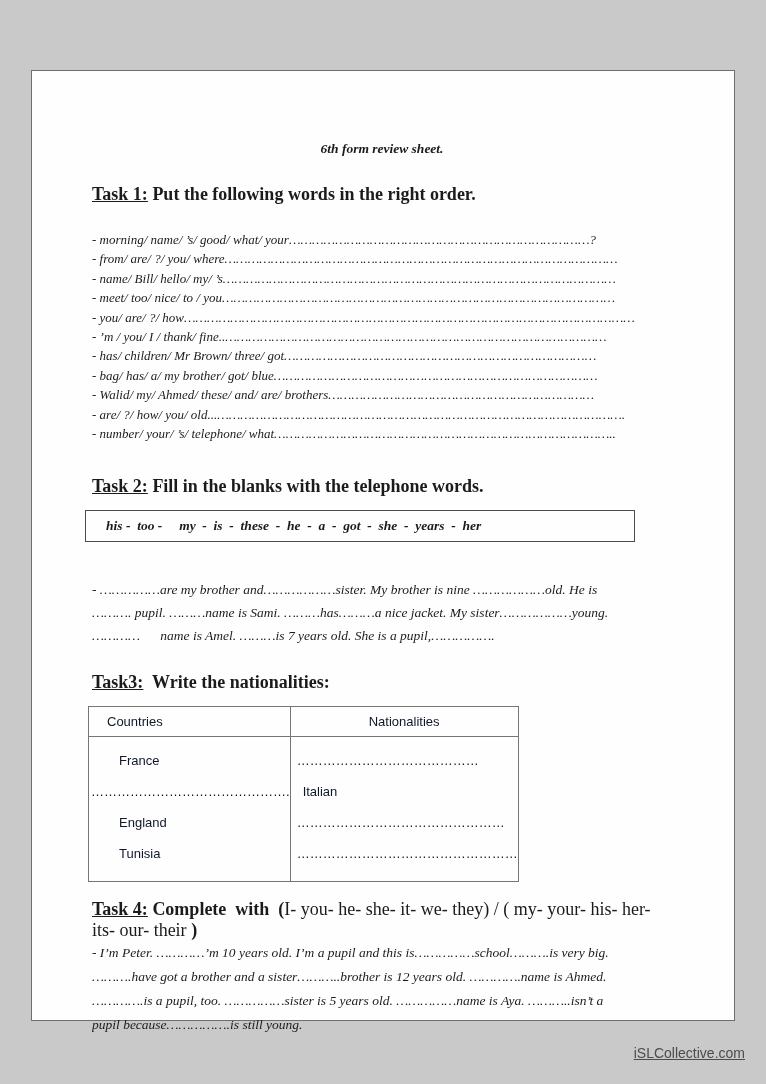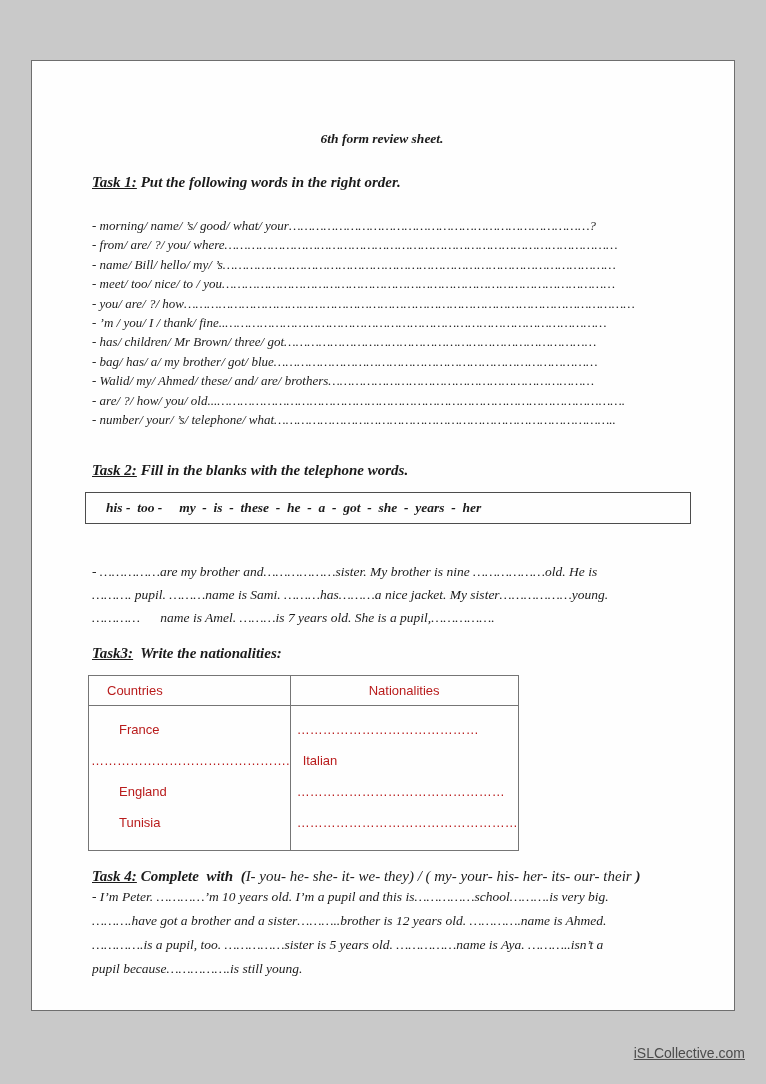--- a/index.html
+++ b/index.html
@@ -5,68 +5,68 @@
   html,body { margin:0; padding:0; }
   body { background:#c9c9c9; }
   .stage {
     position:relative;
     width:766px; height:1084px;
     background:#c9c9c9;
     overflow:hidden;
     font-family:"Liberation Serif", serif;
   }
   .page {
-    position:absolute; left:31px; top:60px;
+    position:absolute; left:31px; top:70px;
     width:704px; height:951px;
     background:#fefefe;
     border:1px solid #6e6e6e;
     box-sizing:border-box;
   }
   .content { padding:70px 62px 0 60px; color:#1b1b1b; }
 
   .title {
     font-size:13.5px; font-weight:bold; font-style:italic;
     text-align:center; margin:0 0 27px 0;
   }
   .task-heading {
-    font-size:15px; font-weight:bold; font-style:italic;
+    font-size:18px; font-weight:bold; 
     margin:0; white-space:pre-wrap;
   }
   .task-label { text-decoration:underline; }
 
   .t1-lines { margin-top:25px; }
   .t1-line {
     font-style:italic; font-size:13px; line-height:19.4px;
     white-space:nowrap; overflow:hidden;
   }
 
   .heading-t2 { margin-top:33px; }
   .word-bank {
     margin-top:13px; margin-left:-7px;
-    width:606px; box-sizing:border-box;
+    width:550px; box-sizing:border-box;
     border:1px solid #4c4c4c;
     padding:7px 4px 7px 20px;
     font-weight:bold; font-style:italic; font-size:13.5px;
     white-space:pre; overflow:hidden;
   }
 
   .t2-para { margin-top:36px; }
   .t2-line, .t4-line {
     font-style:italic; font-size:13.5px;
     white-space:pre; overflow:hidden;
   }
   .t2-line { line-height:23px; }
 
-  .heading-t3 { margin-top:16px; }
+  .heading-t3 { margin-top:25px; }
   .nat-table {
     margin-top:13px; margin-left:-4px;
     border-collapse:collapse;
     width:409px;
     font-family:"Liberation Sans", sans-serif;
-    font-style:normal; font-size:13px; color:#b91c1c;
+    font-style:normal; font-size:13px; color:#0f172a;
   }
   .nat-table th, .nat-table td { border:1px solid #757575; }
   .nat-table th { font-weight:normal; }
   th.col-countries { width:205px; text-align:left; padding:7px 0 7px 18px; }
   th.col-nationalities { text-align:center; padding:7px 0; }
   .nat-table td { vertical-align:top; padding:8px 0 12px 0; }
   .cell-line { height:31px; display:flex; align-items:center; white-space:pre; overflow:hidden; }
   .pl-30 { padding-left:30px; }
   .pl-12 { padding-left:12px; }
   .pl-6  { padding-left:6px; }

